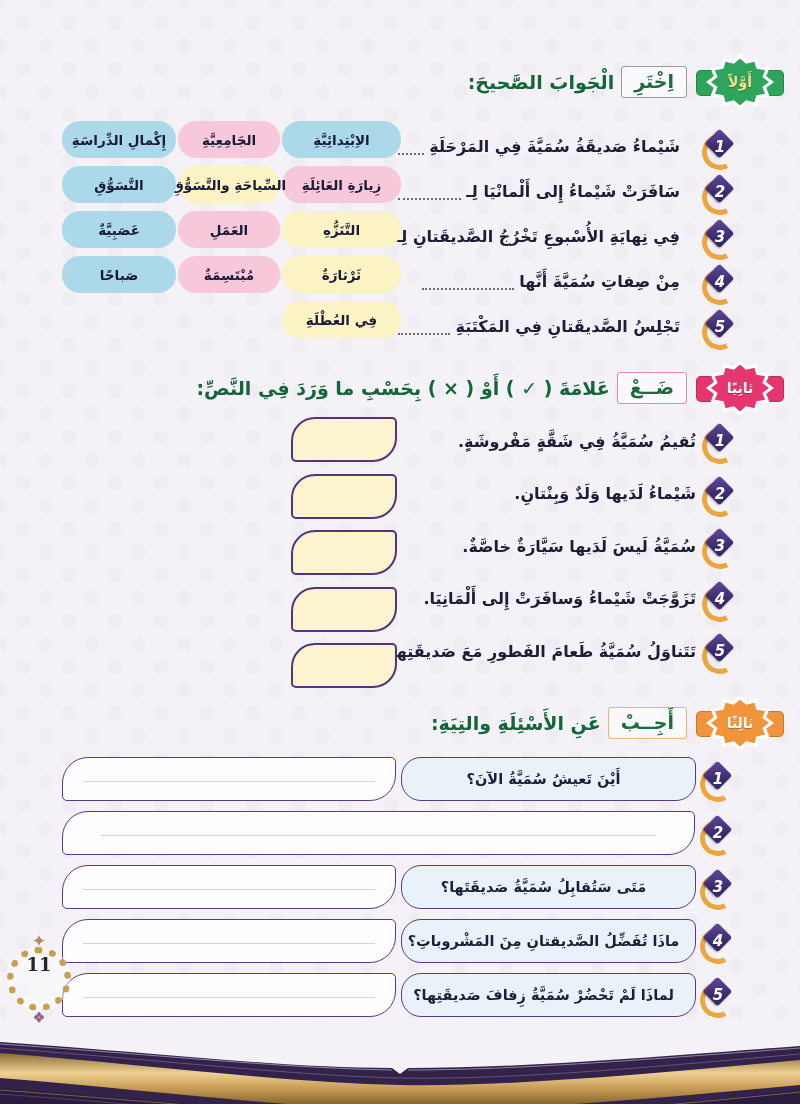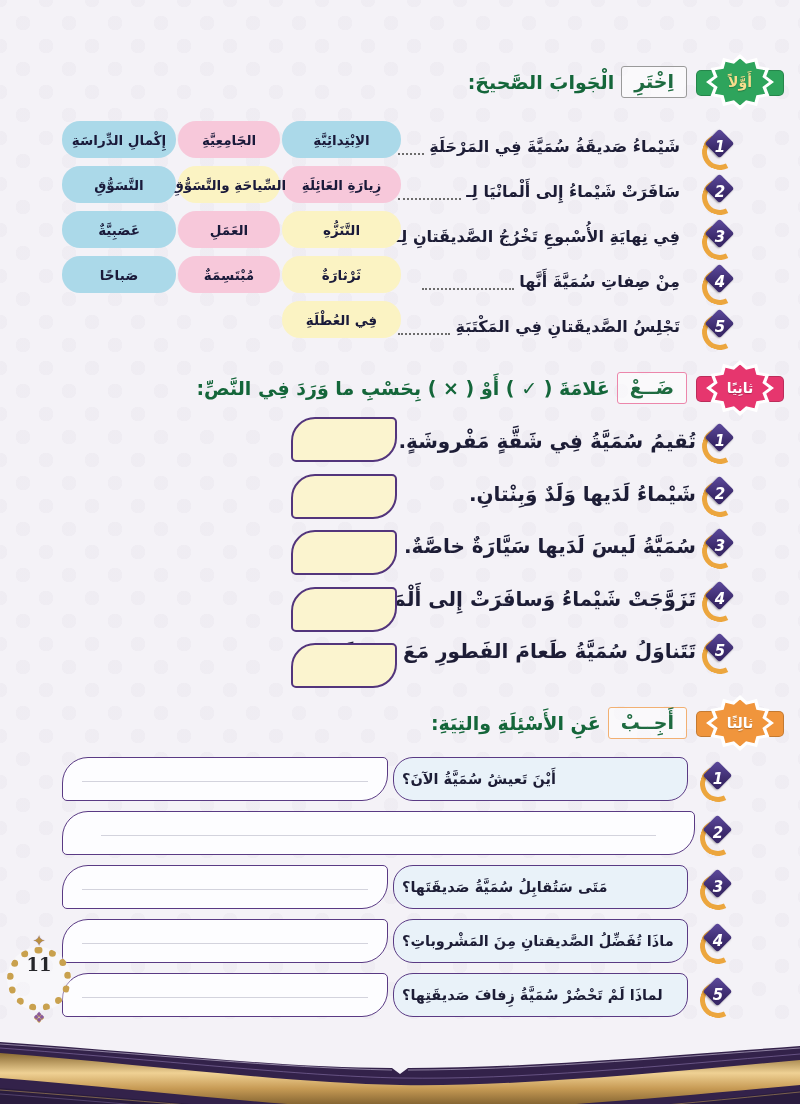--- a/index.html
+++ b/index.html
@@ -53,30 +53,30 @@
       grid-template-columns:119px 102px 114px;column-gap:2px;row-gap:8px;}
   .pill{height:37px;border-radius:18px;display:flex;align-items:center;justify-content:center;
       font-size:13.5px;font-weight:bold;color:#1a1a3a;white-space:nowrap;}
   .pill.c-blue{background:#abd9e9;}
   .pill.c-yellow{background:#fbf3c3;}
   .pill.c-pink{background:#f7c8da;}
 
   
   .s2-rows{position:absolute;top:415px;right:62px;left:400px;}
   .s2-row{display:flex;align-items:center;height:52.5px;}
-  .s2-row .stext{font-size:20px;font-weight:bold;color:#1d1d36;white-space:nowrap;margin-right:6px;}
+  .s2-row .stext{font-size:16px;font-weight:bold;color:#1d1d36;white-space:nowrap;margin-right:6px;}
   .checkcol{position:absolute;left:291px;top:417px;width:106px;display:flex;flex-direction:column;gap:11.5px;}
   .checkbox{height:41px;background:#fbf4cf;border:2px solid #53357c;border-radius:24px 5px 24px 5px;}
 
   
   .s3-rows{position:absolute;top:757px;right:64px;left:62px;}
   .qa-row{display:flex;align-items:stretch;height:44px;margin-bottom:10px;}
   .qa-badge{width:36px;flex:none;display:flex;align-items:center;position:relative;z-index:2;}
-  .qbox{width:295px;flex:none;margin-right:12px;background:#e9f2f9;border:1.6px solid #5a3a84;
-      border-radius:20px 8px 20px 20px;display:flex;align-items:center;justify-content:flex-end;
+  .qbox{width:295px;flex:none;margin-right:4px;background:#e9f2f9;border:1.6px solid #5a3a84;
+      border-radius:20px 8px 20px 20px;display:flex;align-items:center;justify-content:center;
       padding:0 18px 0 8px;box-sizing:border-box;}
   .qbox .qtext{font-size:14.5px;font-weight:bold;color:#1d1d36;white-space:nowrap;}
   .abox{flex:1;margin-right:5px;background:#fdfdff;border:1.6px solid #5a3a84;
       border-radius:26px 5px 26px 5px;position:relative;}
   .abox::after{content:"";position:absolute;left:6%;right:6%;top:54%;border-top:1.2px solid #d3d3dd;}
 
   
   .ornament{position:absolute;left:8px;top:934px;width:62px;display:flex;flex-direction:column;
       align-items:center;z-index:5;}
   .orn-star{font-size:15px;color:#b98f3f;line-height:1;text-shadow:0 0 1px #6a4a8a;}

